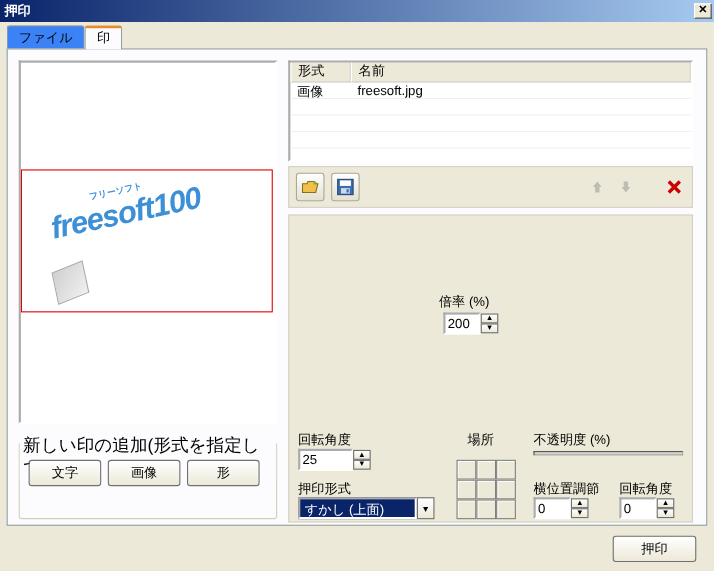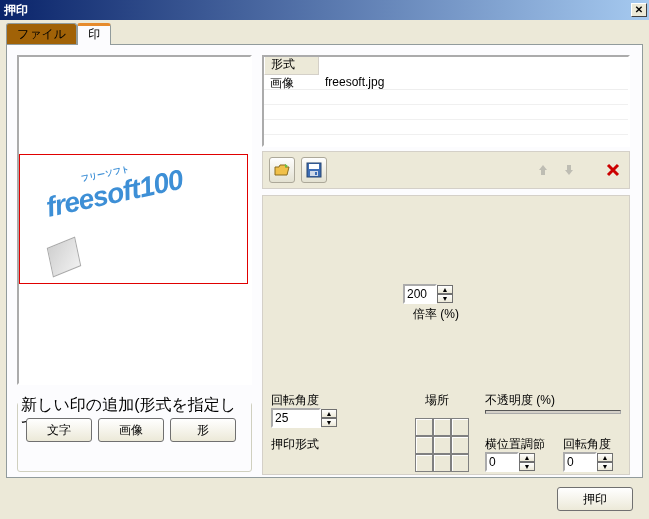--- a/index.html
+++ b/index.html
@@ -36,21 +36,21 @@
     margin: 4px 6px 0 6px;
     display: flex;
     align-items: flex-end;
     height: 20px;
     position: relative;
   }
   .tab {
     padding: 2px 10px;
     border: 1px solid #919b9c;
     border-bottom: none;
-    background: #a16207;
+    background: #3b82f6;
     border-radius: 3px 3px 0 0;
     margin-right: 0px;
     position: relative;
     top: 1px;
     font-size: 12px;
   }
   .tab.active {
     background: #fcfcfe;
     border-top: 3px solid #e68b2c;
     padding-top: 0px;
@@ -323,20 +323,21 @@
         <button class="win-btn">形</button>
       </div>
     </div>
   </div>
 
   <div class="right-panel">
 
     <div class="list-box">
       <div class="list-header">
         <div class="col col1">形式</div>
+        <div class="col col2">名前</div>
       </div>
       <div class="list-row">
         <div class="c1">画像</div>
         <div class="c2">freesoft.jpg</div>
       </div>
       <div class="list-rows-empty">
         <div class="list-row"></div>
         <div class="list-row"></div>
         <div class="list-row"></div>
         <div class="list-row"></div>
@@ -372,21 +373,21 @@
       <div style="width:12px"></div>
       <div class="tb-x">
         <svg width="14" height="14" viewBox="0 0 14 14">
             <path stroke="#c00" stroke-width="3" d="M2 2l10 10M12 2L2 12"></path>
           </svg>
       </div>
     </div>
 
     <div class="settings-area">
 
-      <span class="label" style="left:150px; top:70px;margin-top:40px;">倍率 (%)</span>
+      <span class="label" style="left:136px; top:70px;">倍率 (%)</span>
       <div style="position:absolute; left:140px; top:88px;">
         <div class="spin">
           <input value="200" style="">
           <div class="arrows">
               <div>▲</div>
               <div>▼</div>
             </div>
         </div>
       </div>
 
@@ -395,20 +396,24 @@
         <div class="spin">
           <input style="width: 50px;" value="25">
           <div class="arrows">
               <div>▲</div>
               <div>▼</div>
             </div>
         </div>
       </div>
 
       <span class="label" style="left:8px; top:240px;">押印形式</span>
+      <div style="position:absolute; left:8px; top:256px;" class="combo">
+        <div class="combo-text">すかし (上面)</div>
+        <div class="combo-btn">▼</div>
+      </div>
 
       <span class="label" style="left:162px; top:196px;text-align:center;">場所</span>
       <div class="pos-grid" style="left:152px; top:222px;">
         <div></div>
           <div></div>
           <div></div>
         <div></div>
           <div></div>
           <div></div>
         <div></div>

